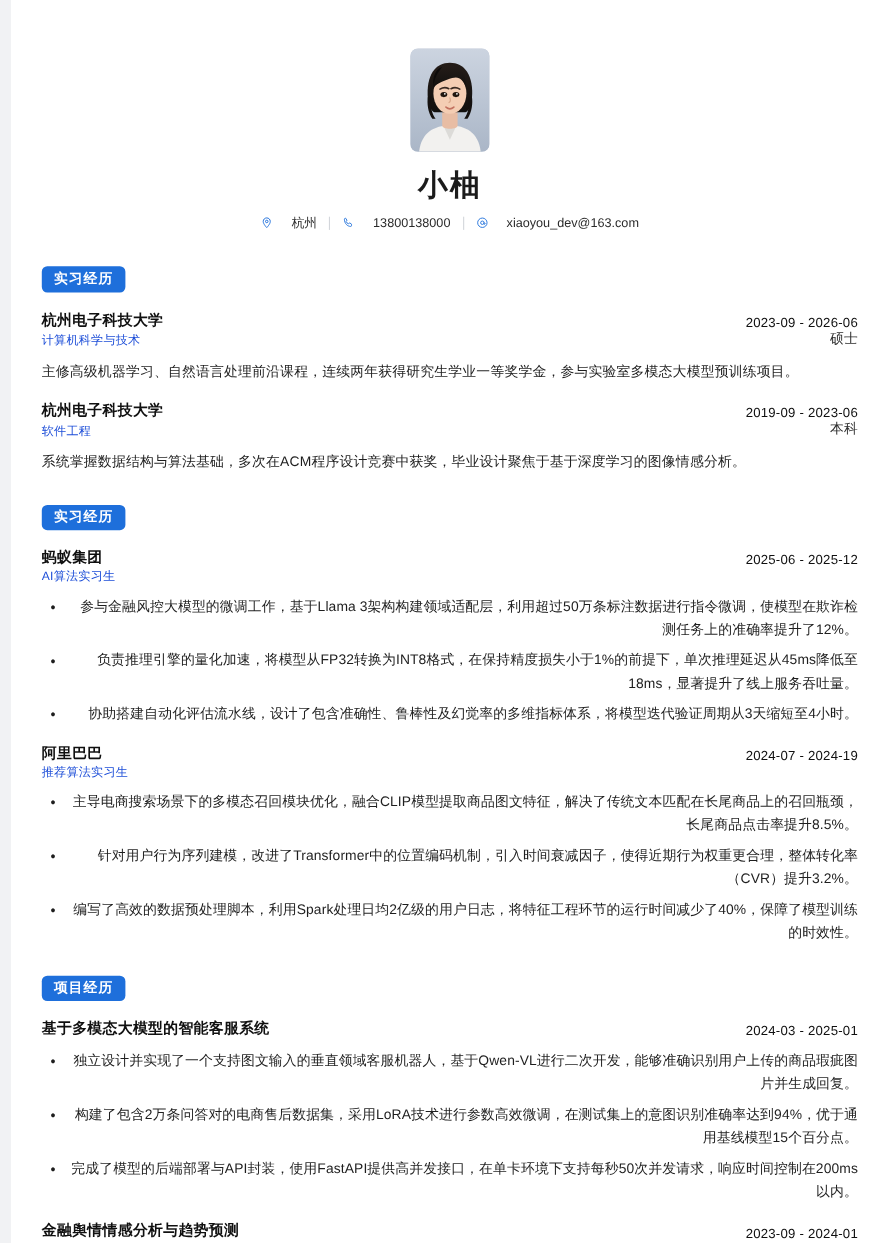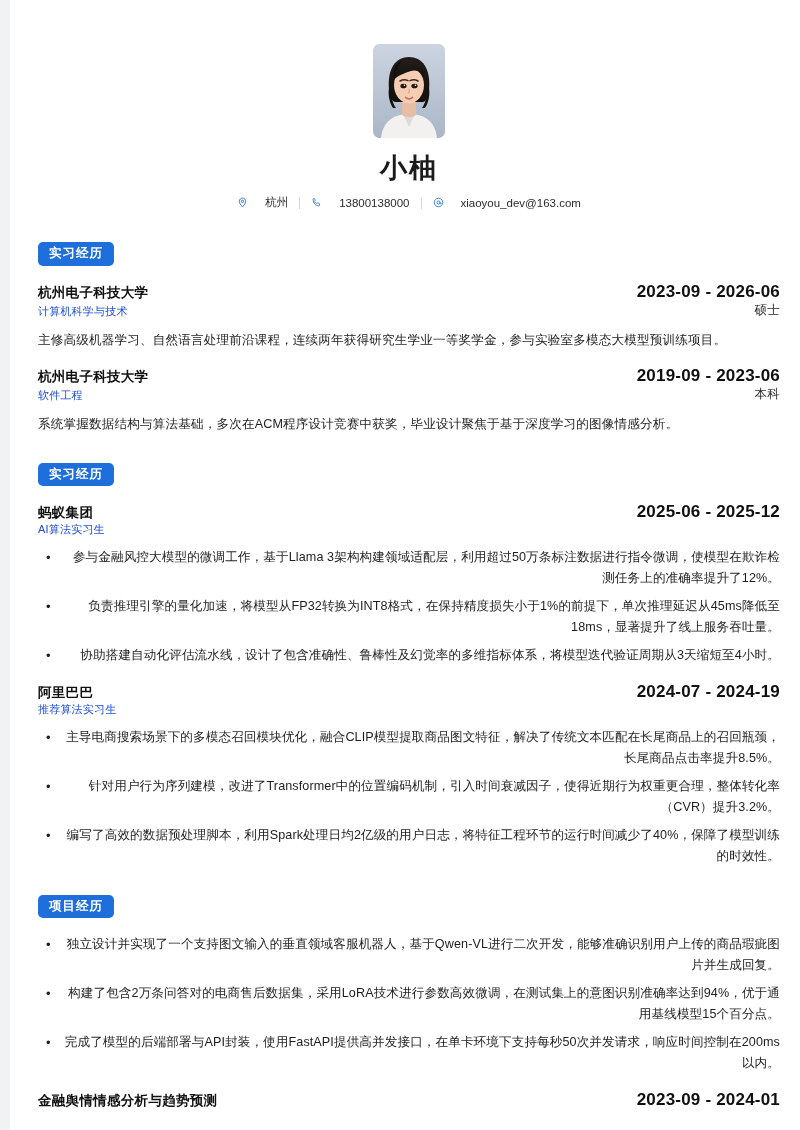--- a/index.html
+++ b/index.html
@@ -100,22 +100,22 @@
     gap: 16px;
   }
 
   .entry-title {
     font-size: 13.5px;
     font-weight: bold;
     color: #101010;
     letter-spacing: 0.3px;
   }
   .entry-date {
-    font-size: 17px;
-    font-weight: bold;
+    font-size: 12px;
+    font-weight: normal;
     color: #101010;
     white-space: nowrap;
     letter-spacing: 0.2px;
   }
   .entry-sub {
     font-size: 11px;
     color: #1d4ed8;
     letter-spacing: 0.2px;
   }
   .entry-meta {
@@ -302,20 +302,24 @@
               <span class="bullet-dot">•</span>
               <span class="bullet-text">针对用户行为序列建模，改进了Transformer中的位置编码机制，引入时间衰减因子，使得近期行为权重更合理，整体转化率（CVR）提升3.2%。</span>
             </div>
             <div class="bullet">
               <span class="bullet-dot">•</span>
               <span class="bullet-text">编写了高效的数据预处理脚本，利用Spark处理日均2亿级的用户日志，将特征工程环节的运行时间减少了40%，保障了模型训练的时效性。</span>
             </div>
           </div>
         </div></div>
       <div class="section"><div class="badge">项目经历</div><div class="entry">
+          <div class="entry-row">
+            <div class="entry-title">基于多模态大模型的智能客服系统</div>
+            <div class="entry-date">2024-03 - 2025-01</div>
+          </div>
           <div class="bullets">
             <div class="bullet">
               <span class="bullet-dot">•</span>
               <span class="bullet-text">独立设计并实现了一个支持图文输入的垂直领域客服机器人，基于Qwen-VL进行二次开发，能够准确识别用户上传的商品瑕疵图片并生成回复。</span>
             </div>
             <div class="bullet">
               <span class="bullet-dot">•</span>
               <span class="bullet-text">构建了包含2万条问答对的电商售后数据集，采用LoRA技术进行参数高效微调，在测试集上的意图识别准确率达到94%，优于通用基线模型15个百分点。</span>
             </div>
             <div class="bullet">

